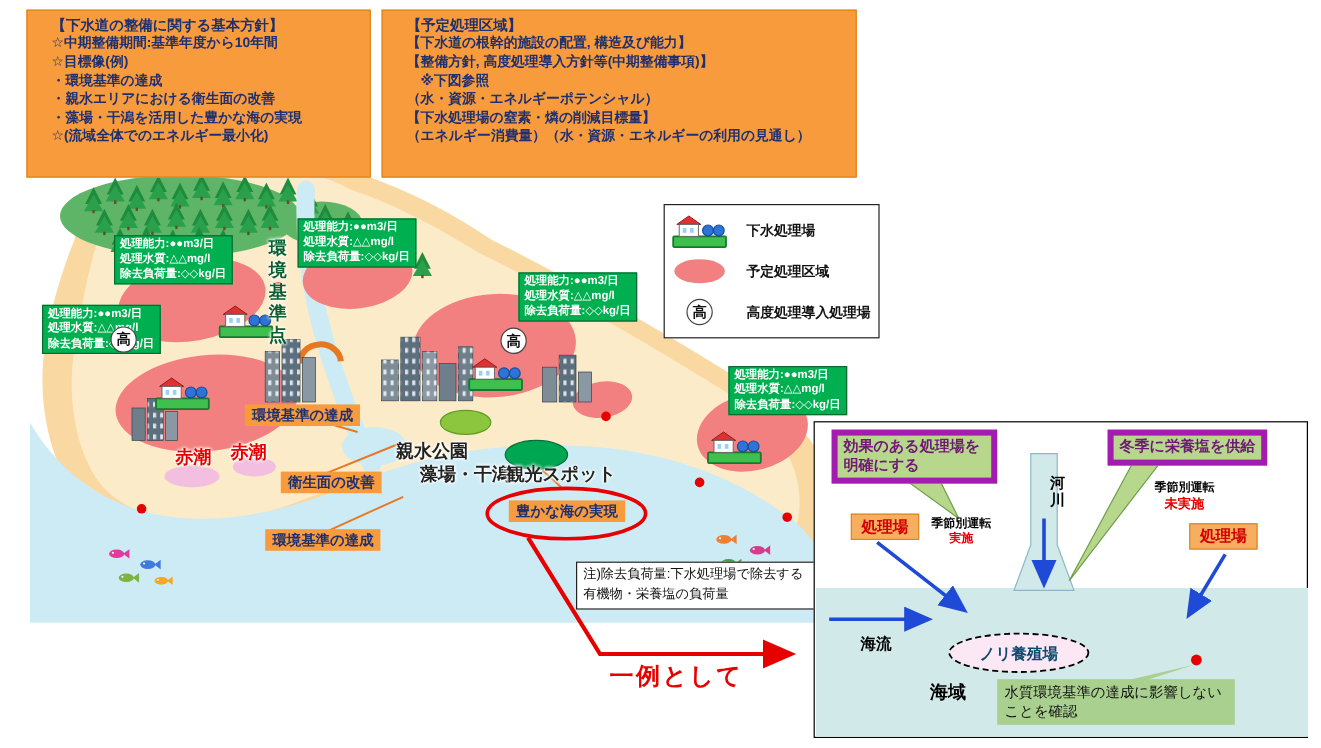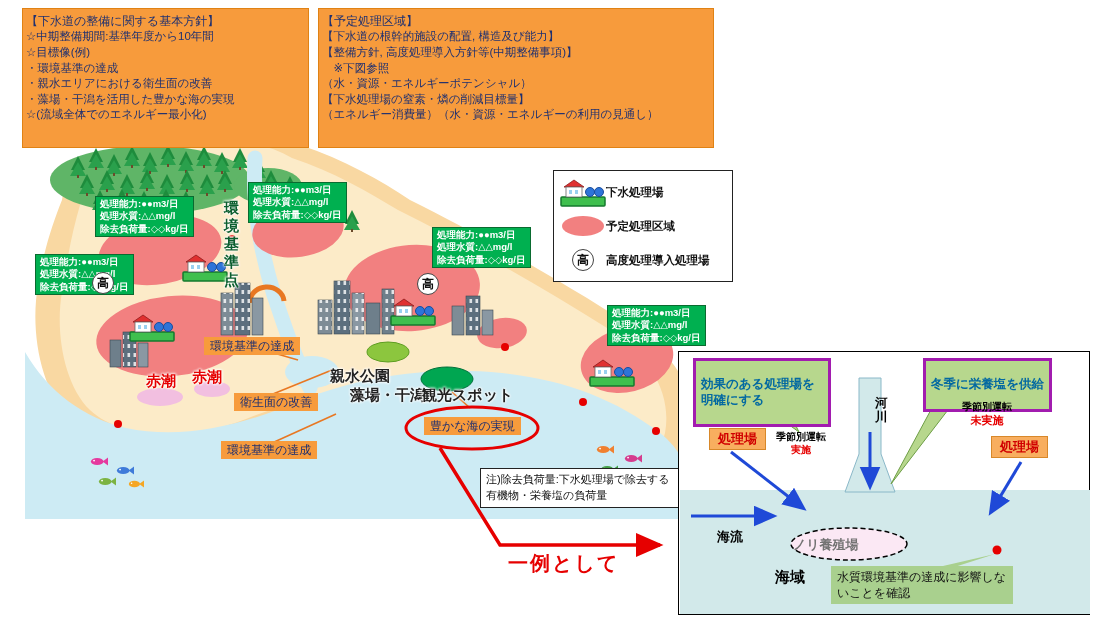--- a/index.html
+++ b/index.html
@@ -1,45 +1,45 @@
 <!DOCTYPE html>
 <html><head>
 <meta charset="utf-8">
 <style>
 *{margin:0;padding:0;box-sizing:border-box}
 body{background:#fff;font-family:"Liberation Sans","DejaVu Sans",sans-serif}
 .canvas{position:relative;width:1101px;height:623px;background:#fff;overflow:hidden}
 .art{position:absolute;left:0;top:0}
-.obox{position:absolute;background:#F79B3C;border:1px solid #E08214;color:#1F3070;font-weight:normal;font-size:11.5px;line-height:1.36;padding:4px 3px;white-space:nowrap;z-index:2}
+.obox{position:absolute;background:#F79B3C;border:1px solid #E08214;color:#1F3070;font-weight:bold;font-size:11.5px;line-height:1.36;padding:4px 20px;white-space:nowrap;z-index:2}
 .obox .title{font-size:12px}
 .glabel{position:absolute;background:#00B050;border:1px solid #0A6B30;color:#fff;font-weight:bold;font-size:9.5px;line-height:1.3;padding:1px 4px;white-space:nowrap;z-index:3}
-.mlabel{position:absolute;background:#F79B3C;color:#1F3070;font-weight:normal;font-size:12px;line-height:1.2;padding:2px 6px;white-space:nowrap;z-index:3}
+.mlabel{position:absolute;background:#F79B3C;color:#1F3070;font-weight:bold;font-size:12px;line-height:1.2;padding:2px 6px;white-space:nowrap;z-index:3}
 .freetext{position:absolute;font-weight:bold;font-size:15px;color:#222;text-shadow:0 0 3px #fff,0 0 3px #fff,0 0 3px #fff;z-index:3;white-space:nowrap}
 .monpt{width:25px;white-space:normal;line-height:1.2;color:#0B5E2E;text-align:center}
 .redtxt{color:#E60000}
 .high{position:absolute;width:22px;height:22px;border-radius:50%;background:#fff;border:1.5px solid #444;color:#111;font-weight:bold;font-size:12px;display:flex;align-items:center;justify-content:center;z-index:3}
 .legend{position:absolute;left:553px;top:170px;width:180px;background:#fff;border:1.5px solid #222;z-index:4;padding:4px 6px}
-.lrow{display:flex;align-items:center;gap:0;height:34px}
+.lrow{display:flex;align-items:center;gap:16px;height:34px}
 .lrow .txt{font-size:11.5px;font-weight:bold;color:#111;white-space:nowrap}
 .licon{width:46px;display:flex;justify-content:center;align-items:center}
 .high-inline{width:22px;height:22px;border-radius:50%;background:#fff;border:1.5px solid #444;color:#111;font-weight:bold;font-size:12px;display:flex;align-items:center;justify-content:center}
 .notebox{position:absolute;left:480px;top:468px;width:233px;background:#fff;border:1.2px solid #222;font-size:11px;color:#111;padding:3px 5px;line-height:1.45;z-index:4}
 .notebox .l2{}
 .example{position:absolute;left:508px;top:550px;font-size:20px;font-weight:bold;color:#E60000;letter-spacing:2px;z-index:5}
 .inset{position:absolute;left:678px;top:351px;width:412px;height:264px;background:#fff;border:1.5px solid #000;z-index:6}
 .inset .iart{position:absolute;left:0;top:0}
-.callout{position:absolute;background:#B7D78D;border:3px solid #a21caf;color:#0369a1;font-weight:bold;font-size:12.5px;line-height:1.25;padding:16px 5px;z-index:3}
+.callout{position:absolute;background:#B7D78D;border:5px solid #a21caf;color:#701a75;font-weight:bold;font-size:12.5px;line-height:1.25;padding:2px 5px;z-index:3}
 .co-left{left:14px;top:6px;width:138px}
 .co-right{left:244px;top:6px;white-space:nowrap}
 .vert1{position:absolute;left:196px;top:44px;width:14px;font-size:12.5px;font-weight:bold;color:#000;line-height:1.15;word-break:break-all;z-index:3}
 .pbox{position:absolute;background:#F8AE5F;border:1px solid #D8882A;color:#D00000;font-weight:bold;font-size:13px;padding:1px 8px;z-index:3;white-space:nowrap}
 .seasonal{position:absolute;z-index:3;font-size:10px;color:#000;text-align:center;line-height:1.3;font-weight:bold;width:64px}
 .itxt{position:absolute;z-index:3;color:#000;font-weight:bold;white-space:nowrap}
-.nori{position:absolute;left:114px;top:184px;width:112px;text-align:left;z-index:3;color:#737373;font-weight:bold;font-size:13px;white-space:nowrap}
-.gnote{position:absolute;left:152px;top:214px;width:182px;background:#A9D08E;color:#111;font-size:12px;line-height:1.35;padding:3px 6px;z-index:3}
+.nori{position:absolute;left:114px;top:184px;width:112px;text-align:center;z-index:3;color:#0c4a6e;font-weight:bold;font-size:13px;white-space:nowrap}
+.gnote{position:absolute;left:152px;top:214px;width:198px;background:#A9D08E;color:#111;font-size:12px;line-height:1.35;padding:3px 6px;z-index:3}
 </style>
 </head>
 <body>
 
 <div class="canvas">
 
   <svg class="art" width="1101" height="623" viewBox="0 0 1101 623">
     <defs>
       <symbol id="sym-plant" viewBox="0 0 46 30">
         <rect x="1" y="20" width="44" height="9" rx="1" fill="#3FBF4E" stroke="#157A2E" stroke-width="1.5"></rect>

